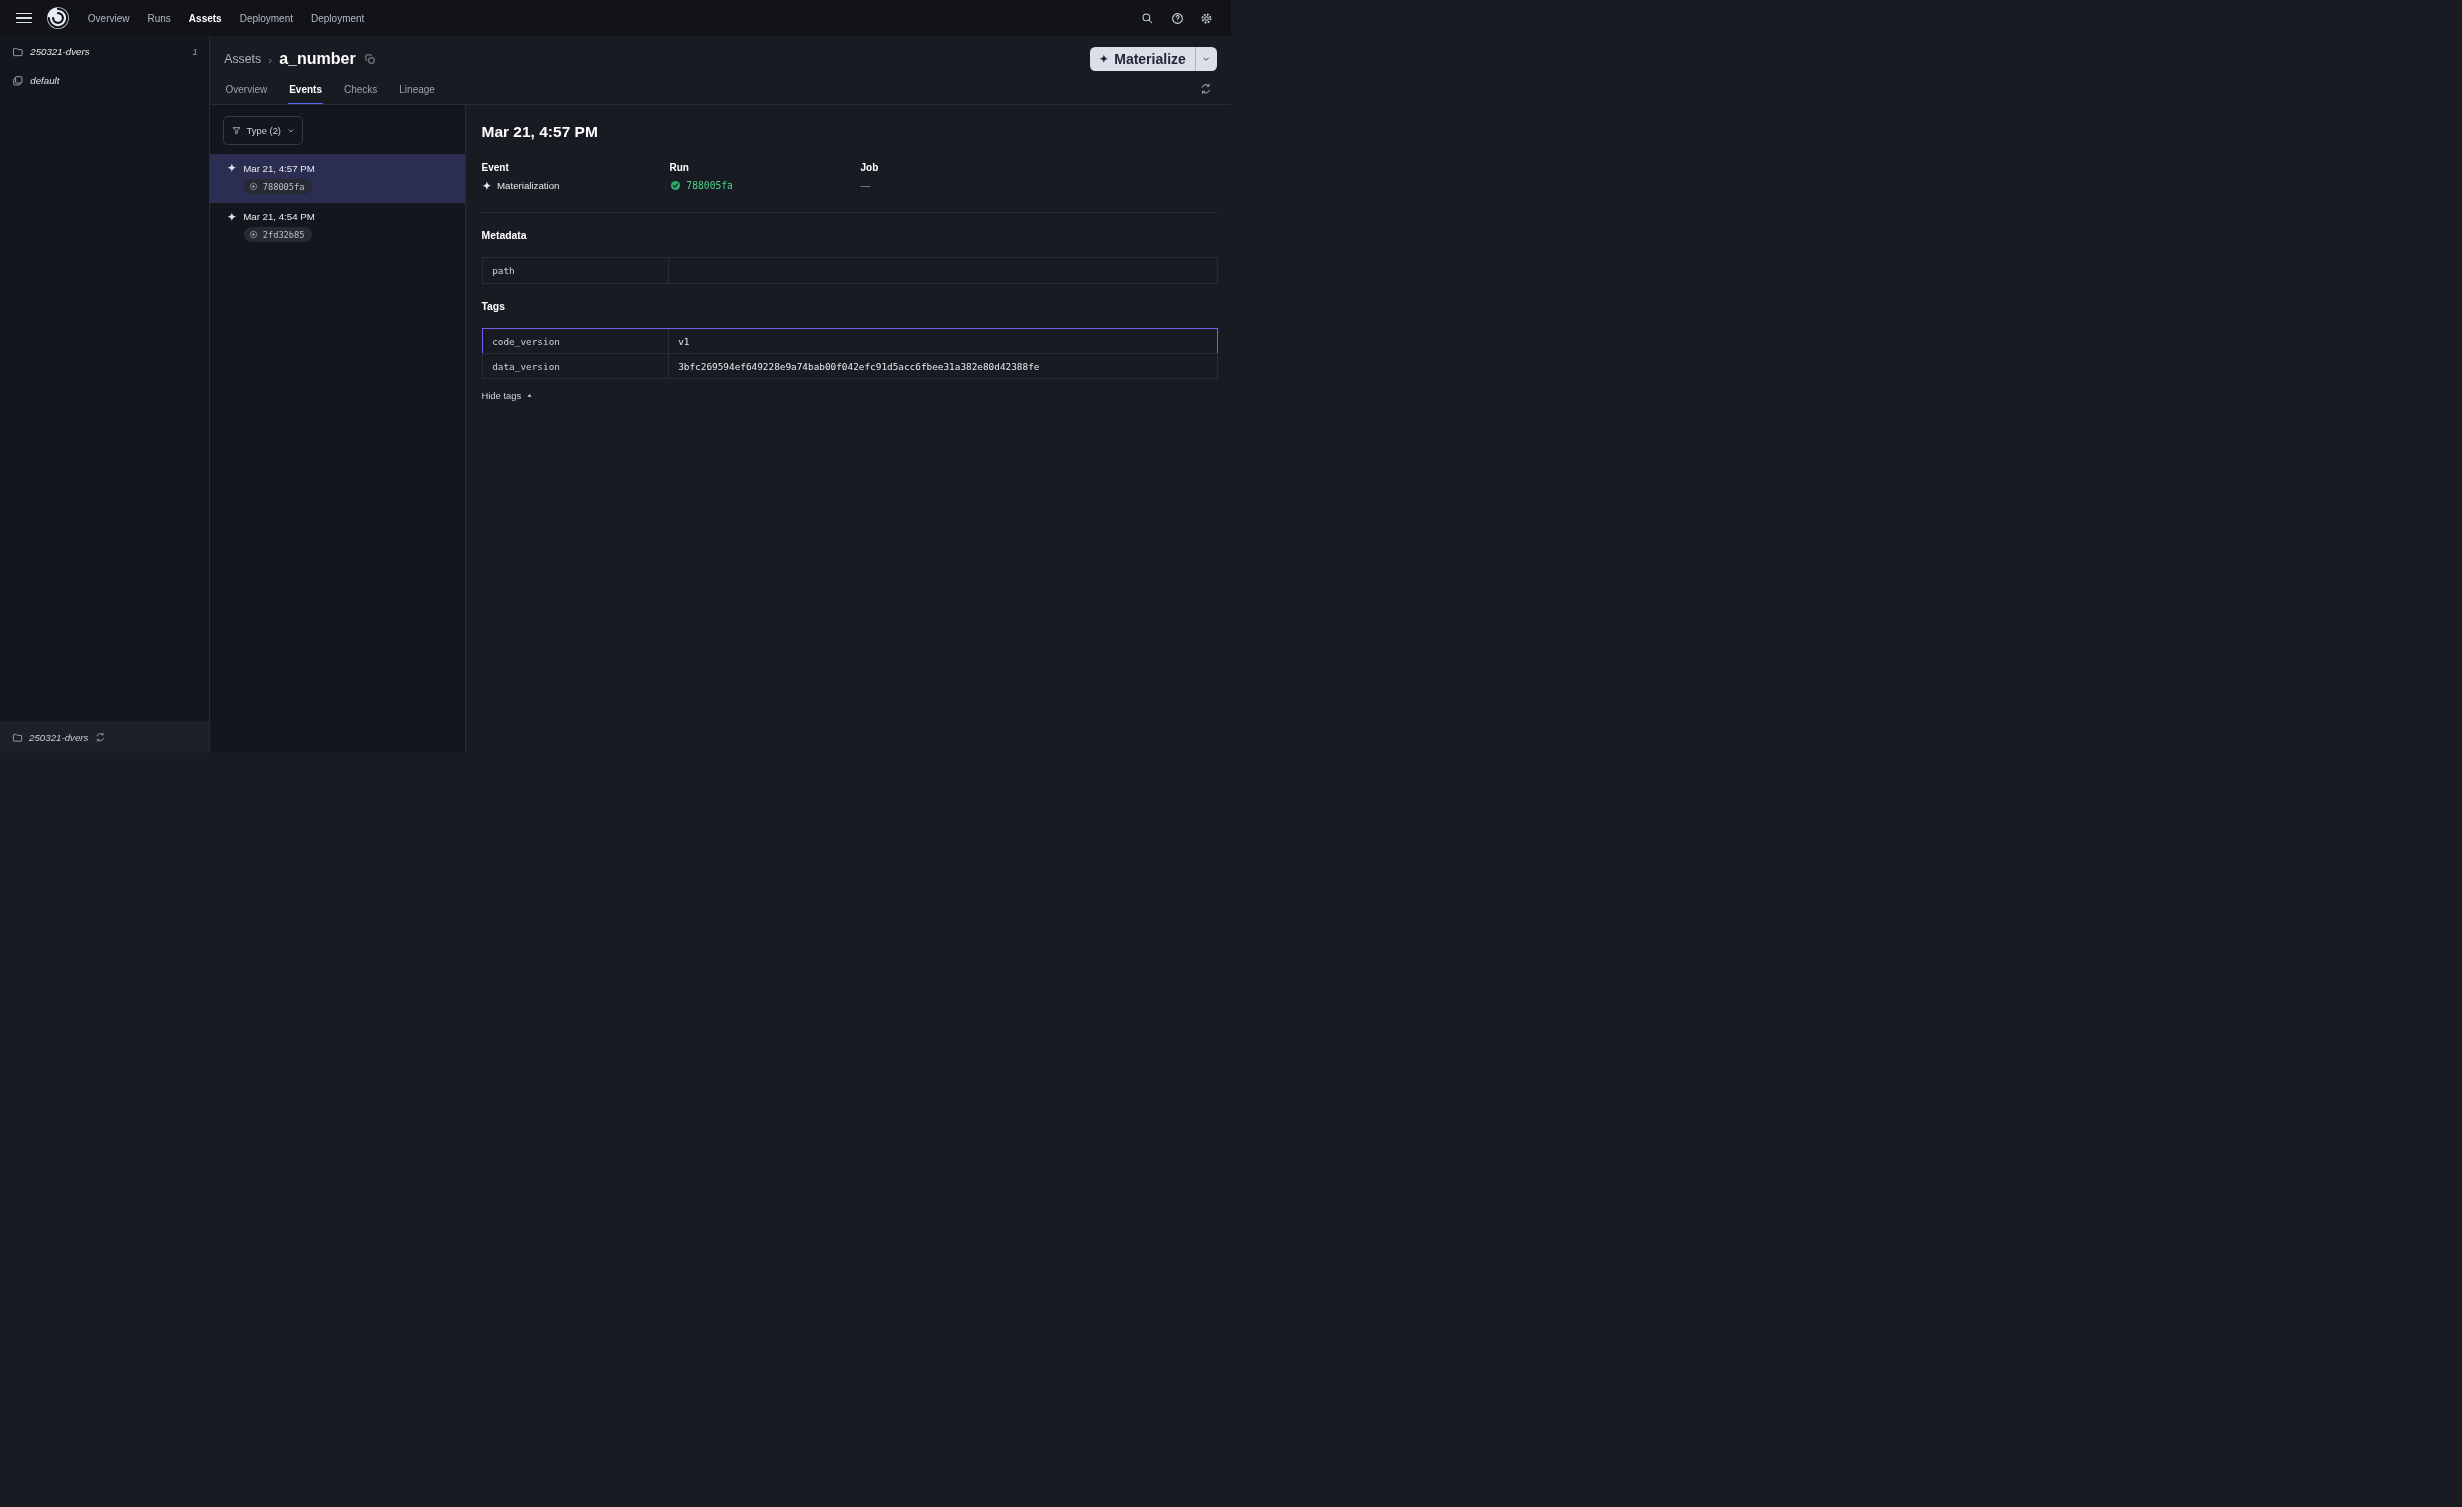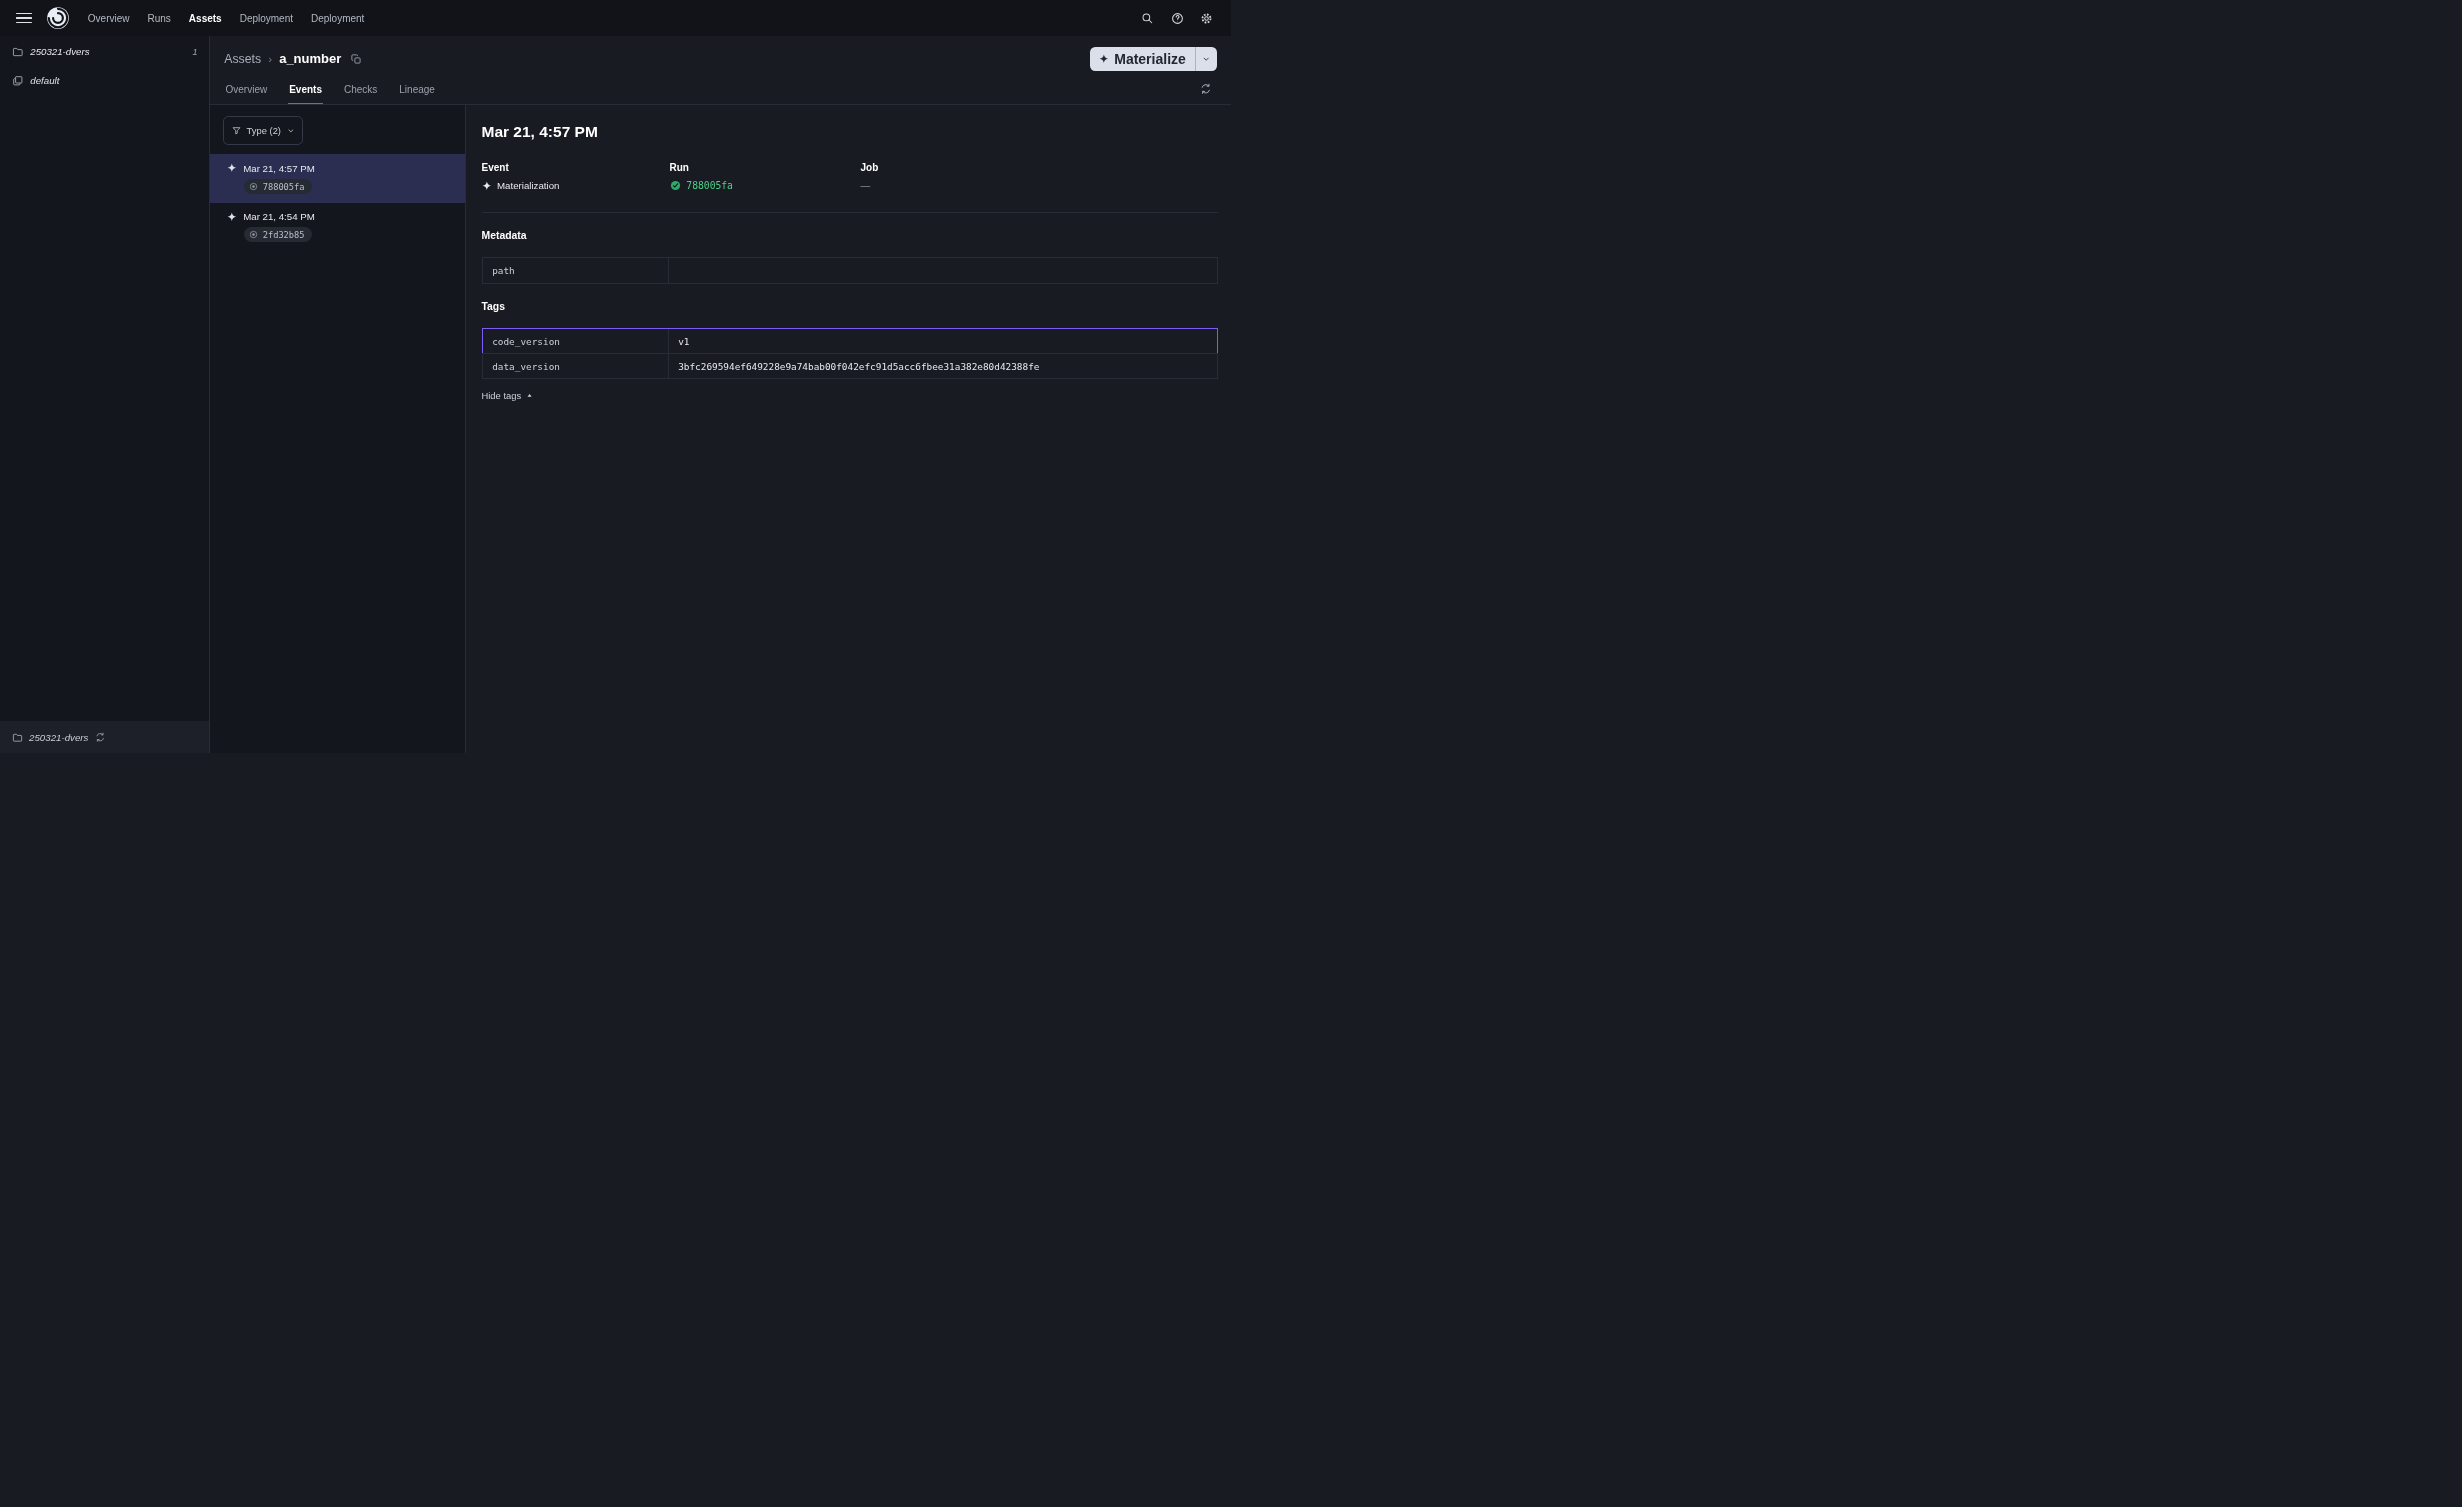--- a/index.html
+++ b/index.html
@@ -68,21 +68,21 @@
     display: flex; align-items: center; gap: 6.5px; padding: 0 11.6px;
     color: #c8ccd4; font-size: 9.7px; cursor: pointer;
   }
 
   
   .main { flex: 1; display: flex; flex-direction: column; background: var(--bg-main); min-width: 0; }
   .page-header { display: flex; align-items: center; justify-content: space-between; padding: 11px 14.2px 5.2px 14.2px; }
   .breadcrumb { display: flex; align-items: center; gap: 7.1px; }
   .crumb-link { font-size: 12.3px; color: #a9aeb9; }
   .crumb-sep { font-size: 11.6px; color: #767c87; }
-  .page-title { font-size: 13px; font-weight: 700; color: #ffffff; }
+  .page-title { font-size: 16px; font-weight: 700; color: #ffffff; }
   .copy-btn { color: #a9aeb9; padding: 2.6px; display: flex; }
 
   .materialize-group { display: flex; align-items: stretch; height: 24px; border-radius: 5.2px; overflow: hidden; background: var(--mat-bg); color: var(--mat-text); }
   .materialize-main { display: flex; align-items: center; gap: 5.8px; padding: 0 9px; font-size: 14px; font-weight: 600; color: var(--mat-text); }
   .materialize-caret { width: 22px; display: flex; align-items: center; justify-content: center; border-left: 0.6px solid rgba(20,22,30,.22); color: var(--mat-text); }
 
   
   .tabs-row { display: flex; align-items: center; padding: 0 14.2px; border-bottom: 0.6px solid var(--border); }
   .tab { font-size: 10px; color: var(--dim); padding: 7.8px 1.3px 8.4px; margin-right: 19.4px; border-bottom: 1.3px solid transparent; margin-bottom: -0.6px; }
   .tab.active { color: #ffffff; font-weight: 600; border-bottom-color: var(--accent); }

